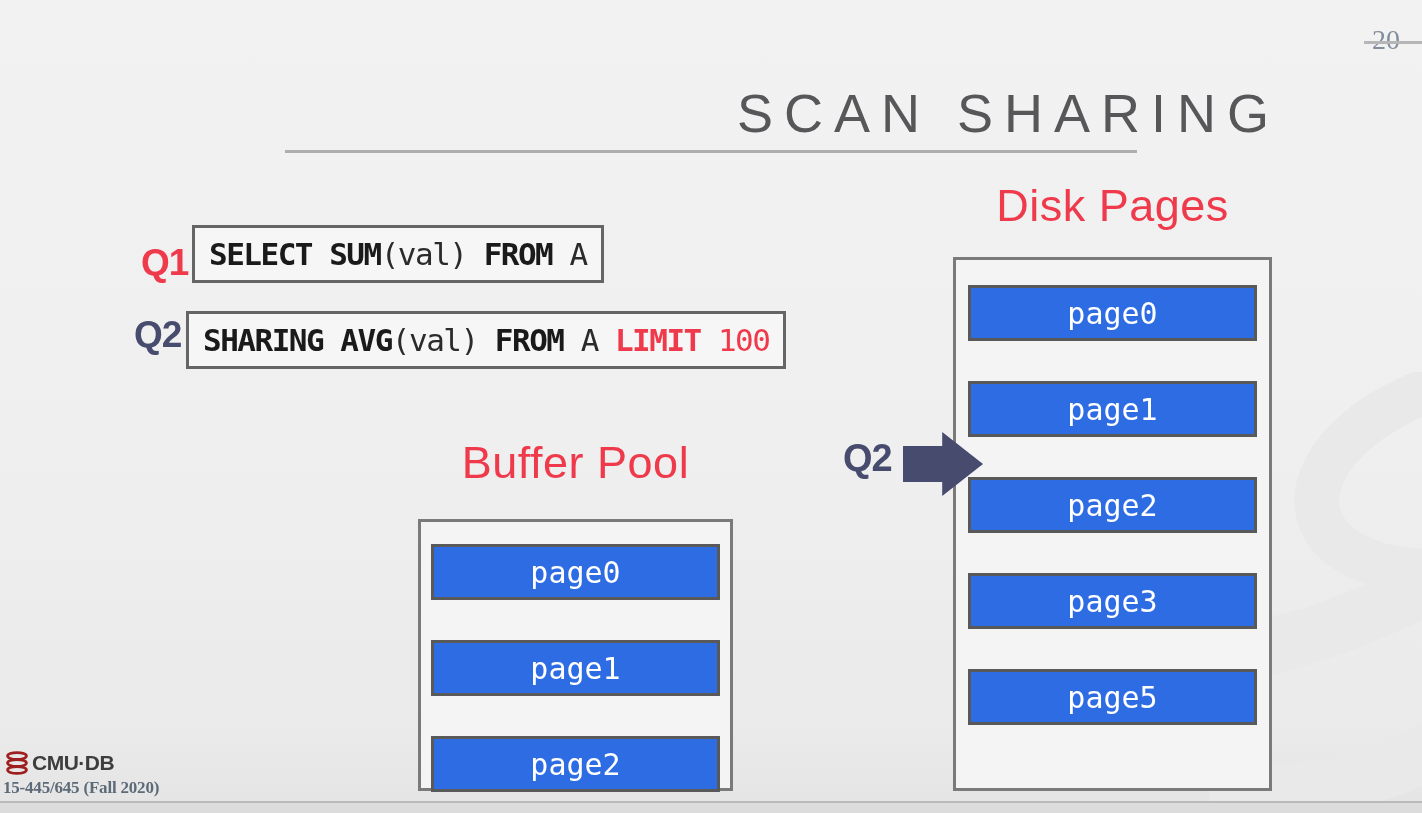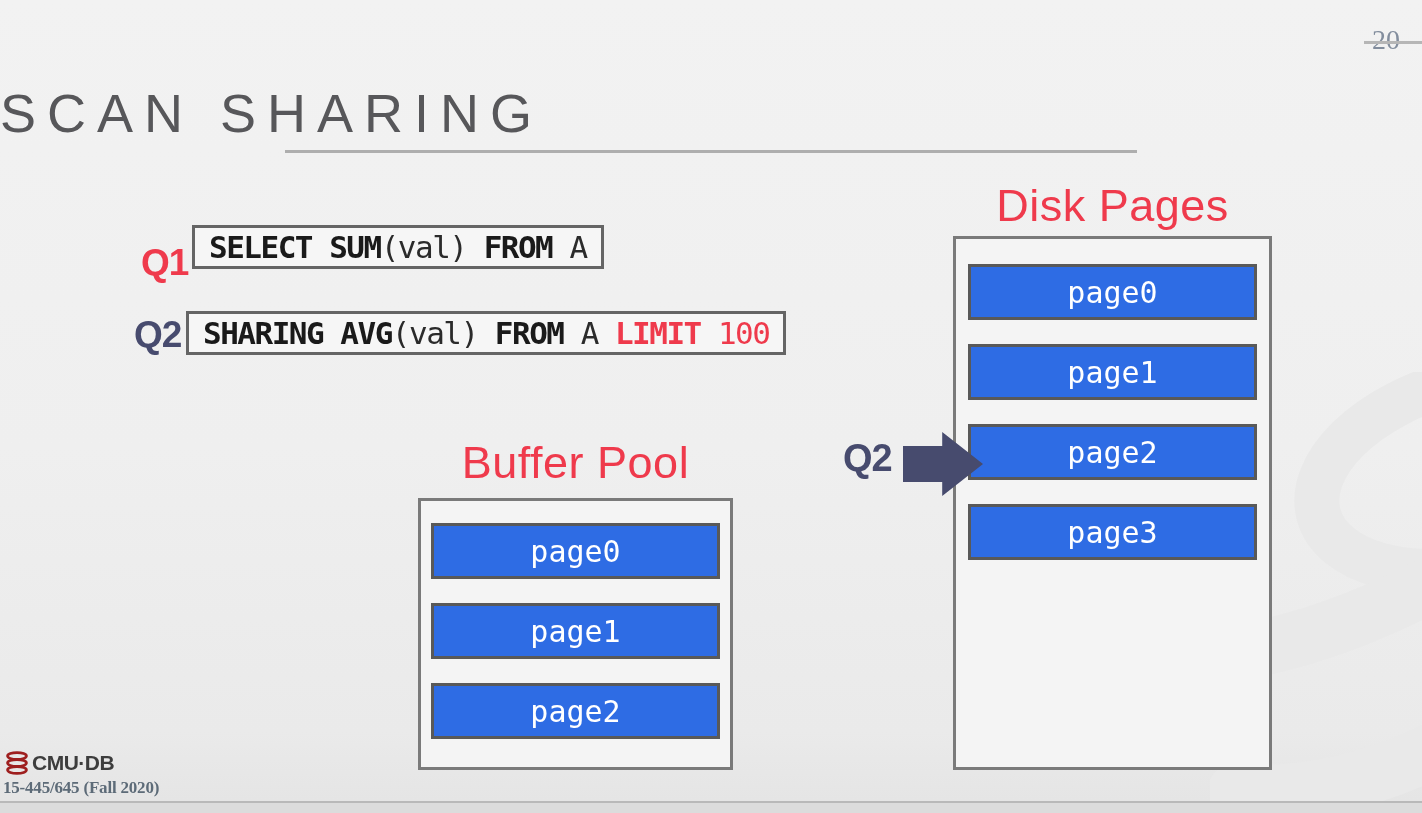--- a/index.html
+++ b/index.html
@@ -20,38 +20,38 @@
     font-family: "Liberation Serif", serif; font-size: 28px; color: #828d9d;
   }
   .page-number-line {
     position: absolute; top: 41px; left: 1364px; width: 58px; height: 3px;
     background: #b6b6b6; z-index: 2;
   }
 
   
   .slide-title {
     position: absolute; top: 82px; left: 0; width: 1280px; z-index: 2;
-    text-align: left; font-size: 54px; font-weight: 300;
+    text-align: right; font-size: 54px; font-weight: 300;
     letter-spacing: 11px; color: #57575a;
   }
   .title-underline {
     position: absolute; top: 150px; left: 285px; width: 852px; height: 3px;
     background: #aeaeae; z-index: 2;
   }
 
   
   .q-label {
     position: absolute; z-index: 3; font-size: 37px; font-weight: 700;
     font-stretch: condensed; letter-spacing: -1px;
   }
   .q1-label { left: 141px; top: 228px; color: #ef3a4c; margin-top: 14px; }
   .q2-label { left: 134px; top: 314px; color: #474b6e; }
 
   .sql-box {
-    position: absolute; z-index: 3; height: 44px;
+    position: absolute; z-index: 3; height: 58px;
     display: flex; align-items: center; padding: 0 14px;
     background: #f6f6f6; border: 3px solid #656565;
     font-family: "DejaVu Sans Mono", monospace; font-size: 31px;
     color: #1a1a1a; letter-spacing: -1.5px;
   }
   .q1-box { left: 192px; top: 225px; }
   .q2-box { left: 186px; top: 311px; }
   .sql-box span { white-space: pre; }
   .tok-kw   { font-weight: 700; color: #1a1a1a; }
   .tok-txt  { font-weight: 400; color: #2b2b2b; }
@@ -63,21 +63,21 @@
     position: absolute; z-index: 3; text-align: center;
     font-size: 45px; font-weight: 300; color: #ef3a4c; letter-spacing: 0.5px;
   }
   .buffer-title { left: 418px; top: 437px; width: 315px; }
   .disk-title   { left: 953px; top: 180px; width: 319px; }
 
   
   .pool-container {
     position: absolute; z-index: 2;
     background: #f4f4f4; border: 3px solid #7a7a7a;
-    display: flex; flex-direction: column; gap: 24px;
+    display: flex; flex-direction: column; gap: 40px; margin-top: 21px;
   }
   .buffer-container { left: 418px; top: 498px; width: 315px; height: 272px; padding: 22px 10px 24px 10px; }
   .disk-container   { left: 953px; top: 236px; width: 319px; height: 534px; padding: 25px 12px; }
 
   .page-box {
     height: 56px; flex: 0 0 56px;
     background: #2e6ce4; border: 3px solid #595959;
     display: flex; align-items: center; justify-content: center;
     font-family: "DejaVu Sans Mono", monospace; font-size: 30px; color: #ffffff;
   }
@@ -151,20 +151,21 @@
     <div class="page-box">page1</div>
     <div class="page-box">page2</div>
   </div>
 
   <div class="section-title disk-title">Disk Pages</div>
   <div class="pool-container disk-container">
     <div class="page-box">page0</div>
     <div class="page-box">page1</div>
     <div class="page-box">page2</div>
     <div class="page-box">page3</div>
+    <div class="page-box">page5</div>
   </div>
 
   <div class="pointer-label">Q2</div>
   <div class="arrow-right"></div>
 
   <div class="footer-brand">
     <svg width="24" height="24" viewBox="0 0 24 24">
       <ellipse cx="11" cy="5" rx="9.5" ry="3.4" fill="none" stroke="#9e1f1f" stroke-width="2.6"></ellipse>
       <ellipse cx="11" cy="12" rx="9.5" ry="3.4" fill="none" stroke="#9e1f1f" stroke-width="2.6"></ellipse>
       <ellipse cx="11" cy="19" rx="9.5" ry="3.4" fill="none" stroke="#9e1f1f" stroke-width="2.6"></ellipse>

